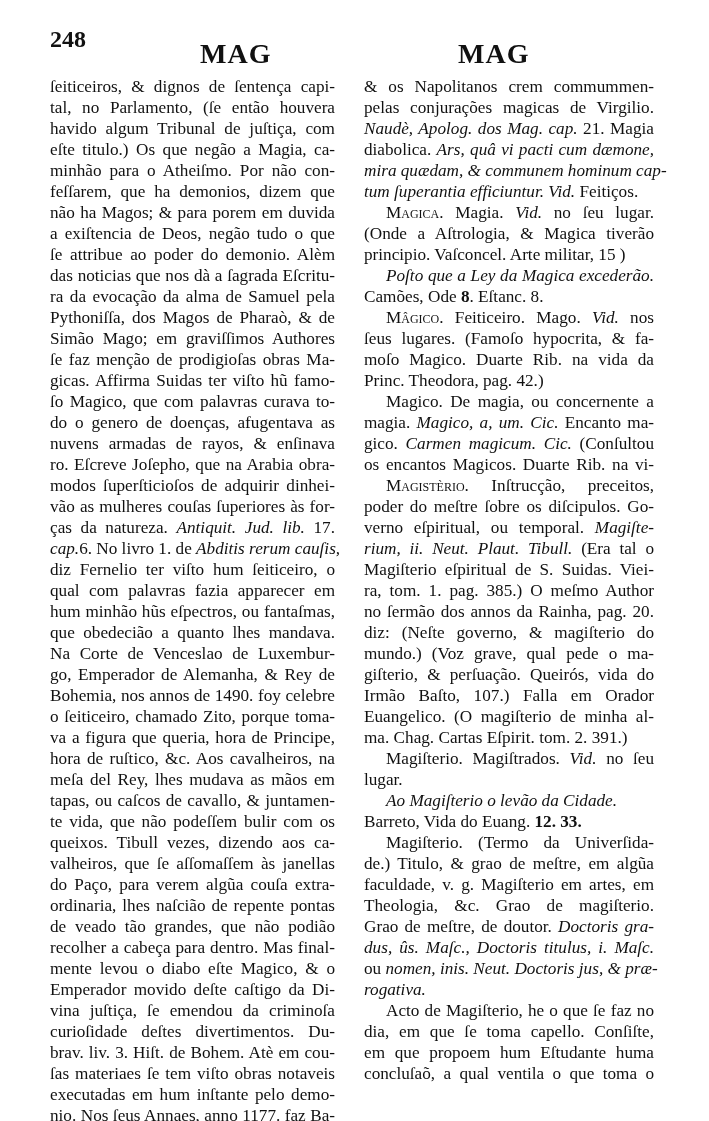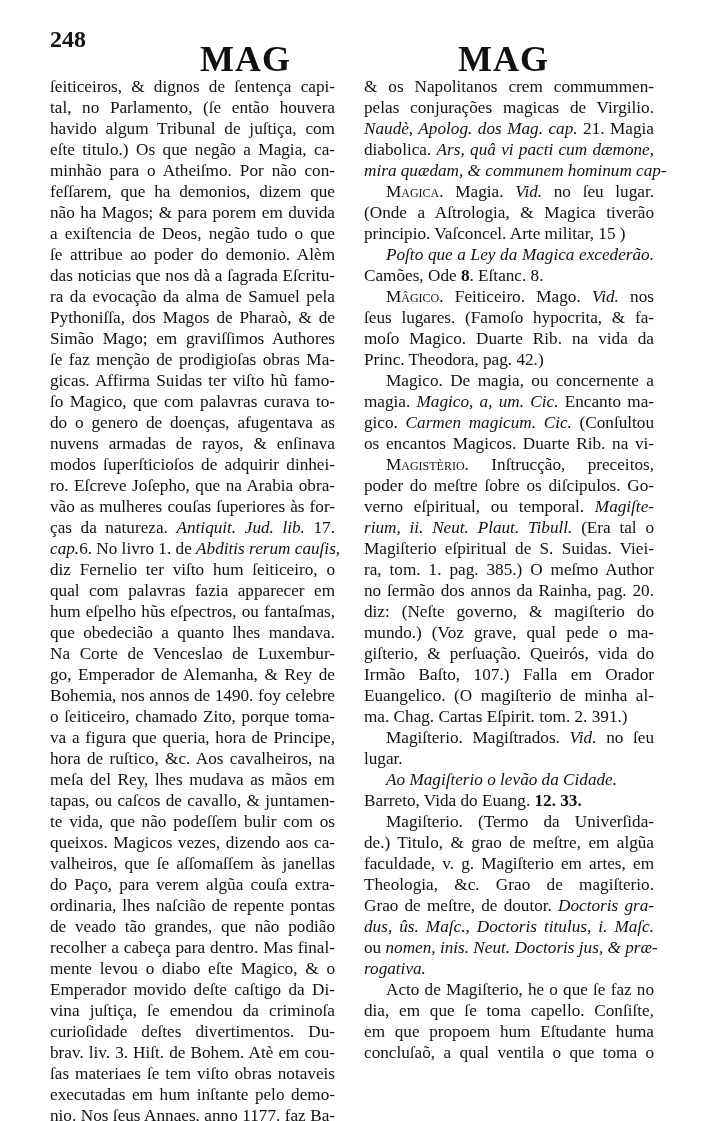--- a/index.html
+++ b/index.html
@@ -1,21 +1,21 @@
 <!DOCTYPE html>
 <html><head>
 <meta charset="utf-8">
 <style>
   html, body { margin: 0; padding: 0; }
   body {
     width: 709px; height: 1121px; background: #ffffff; position: relative; overflow: hidden;
     font-family: "Liberation Serif", "DejaVu Serif", serif; color: #111;
   }
   .page-number { position: absolute; left: 50px; top: 26px; font-size: 24px; font-weight: bold; }
-  .running-head { position: absolute; top: 38px; font-size: 36px; font-weight: bold; letter-spacing: 1px; }
+  .running-head { position: absolute; top: 38px; font-size: 28px; font-weight: bold; letter-spacing: 1px; }
   .rh-left { left: 200px; }
   .rh-right { left: 458px; }
   .column { position: absolute; top: 76px; }
   .col-left { left: 50px; width: 285px; }
   .col-right { left: 364px; width: 290px; }
   .line {
     height: 21.0px; line-height: 21px; font-size: 17.2px; white-space: nowrap;
     text-align: justify; text-align-last: justify; overflow: visible;
   }
   .line.last { text-align-last: left; }
@@ -43,59 +43,60 @@
     <div class="line"><span>ſe attribue ao poder do demonio. Alèm</span></div>
     <div class="line"><span>das noticias que nos dà a ſagrada Eſcritu-</span></div>
     <div class="line"><span>ra da evocação da alma de Samuel pela</span></div>
     <div class="line"><span>Pythoniſſa, dos Magos de Pharaò, &amp; de</span></div>
     <div class="line"><span>Simão Mago; em graviſſimos Authores</span></div>
     <div class="line"><span>ſe faz menção de prodigioſas obras Ma-</span></div>
     <div class="line"><span>gicas. Affirma Suidas ter viſto hũ famo-</span></div>
     <div class="line"><span>ſo Magico, que com palavras curava to-</span></div>
     <div class="line"><span>do o genero de doenças, afugentava as</span></div>
     <div class="line"><span>nuvens armadas de rayos, &amp; enſinava</span></div>
+    <div class="line"><span>ro. Eſcreve Joſepho, que na Arabia obra-</span></div>
     <div class="line"><span>modos ſuperſticioſos de adquirir dinhei-</span></div>
-    <div class="line"><span>ro. Eſcreve Joſepho, que na Arabia obra-</span></div>
     <div class="line"><span>vão as mulheres couſas ſuperiores às for-</span></div>
     <div class="line"><span>ças da natureza. </span><span class="it">Antiquit. Jud. lib.</span><span> 17.</span></div>
     <div class="line"><span class="it">cap.</span><span>6. No livro 1. de </span><span class="it">Abditis rerum cauſis,</span></div>
     <div class="line"><span>diz Fernelio ter viſto hum ſeiticeiro, o</span></div>
     <div class="line"><span>qual com palavras fazia apparecer em</span></div>
-    <div class="line"><span>hum eſpelho hũs eſpectros, ou fantaſmas,</span></div>
+    <div class="line"><span>hum minhão hũs eſpectros, ou fantaſmas,</span></div>
     <div class="line"><span>que obedecião a quanto lhes mandava.</span></div>
     <div class="line"><span>Na Corte de Venceslao de Luxembur-</span></div>
     <div class="line"><span>go, Emperador de Alemanha, &amp; Rey de</span></div>
     <div class="line"><span>Bohemia, nos annos de 1490. foy celebre</span></div>
     <div class="line"><span>o ſeiticeiro, chamado Zito, porque toma-</span></div>
     <div class="line"><span>va a figura que queria, hora de Principe,</span></div>
     <div class="line"><span>hora de ruſtico, &amp;c. Aos cavalheiros, na</span></div>
     <div class="line"><span>meſa del Rey, lhes mudava as mãos em</span></div>
     <div class="line"><span>tapas, ou caſcos de cavallo, &amp; juntamen-</span></div>
     <div class="line"><span>te vida, que não podeſſem bulir com os</span></div>
-    <div class="line"><span>queixos. Magicos vezes, dizendo aos ca-</span></div>
+    <div class="line"><span>queixos. Tibull vezes, dizendo aos ca-</span></div>
     <div class="line"><span>valheiros, que ſe aſſomaſſem às janellas</span></div>
     <div class="line"><span>do Paço, para verem algũa couſa extra-</span></div>
     <div class="line"><span>ordinaria, lhes naſcião de repente pontas</span></div>
     <div class="line"><span>de veado tão grandes, que não podião</span></div>
     <div class="line"><span>recolher a cabeça para dentro. Mas final-</span></div>
     <div class="line"><span>mente levou o diabo eſte Magico, &amp; o</span></div>
     <div class="line"><span>Emperador movido deſte caſtigo da Di-</span></div>
     <div class="line"><span>vina juſtiça, ſe emendou da criminoſa</span></div>
     <div class="line"><span>curioſidade deſtes divertimentos. Du-</span></div>
     <div class="line"><span>brav. liv. 3. Hiſt. de Bohem. Atè em cou-</span></div>
     <div class="line"><span>ſas materiaes ſe tem viſto obras notaveis</span></div>
     <div class="line"><span>executadas em hum inſtante pelo demo-</span></div>
     <div class="line"><span>nio. Nos ſeus Annaes, anno 1177. faz Ba-</span></div>
   </div>
 <div class="column col-right">
     <div class="line"><span>&amp; os Napolitanos crem commummen-</span></div>
     <div class="line"><span>pelas conjurações magicas de Virgilio.</span></div>
     <div class="line"><span class="it">Naudè, Apolog. dos Mag. cap.</span><span> 21. Magia</span></div>
     <div class="line"><span>diabolica. </span><span class="it">Ars, quâ vi pacti cum dæmone,</span></div>
     <div class="line"><span class="it">mira quædam, &amp; communem hominum cap-</span></div>
+    <div class="line last"><span class="it">tum ſuperantia efficiuntur. Vid.</span><span> Feitiços.</span></div>
     <div class="line indent"><span class="sc">Magica.</span><span> Magia. </span><span class="it">Vid.</span><span> no ſeu lugar.</span></div>
     <div class="line"><span>(Onde a Aſtrologia, &amp; Magica tiverão</span></div>
     <div class="line last"><span>principio. Vaſconcel. Arte militar, 15 )</span></div>
     <div class="line indent"><span class="it">Poſto que a Ley da Magica excederão.</span></div>
     <div class="line last"><span>Camões, Ode </span><span class="b">8</span><span>. Eſtanc. 8.</span></div>
     <div class="line indent"><span class="sc">Mâgico.</span><span> Feiticeiro. Mago. </span><span class="it">Vid.</span><span> nos</span></div>
     <div class="line"><span>ſeus lugares. (Famoſo hypocrita, &amp; fa-</span></div>
     <div class="line"><span>moſo Magico. Duarte Rib. na vida da</span></div>
     <div class="line last"><span>Princ. Theodora, pag. 42.)</span></div>
     <div class="line indent"><span>Magico. De magia, ou concernente a</span></div>

